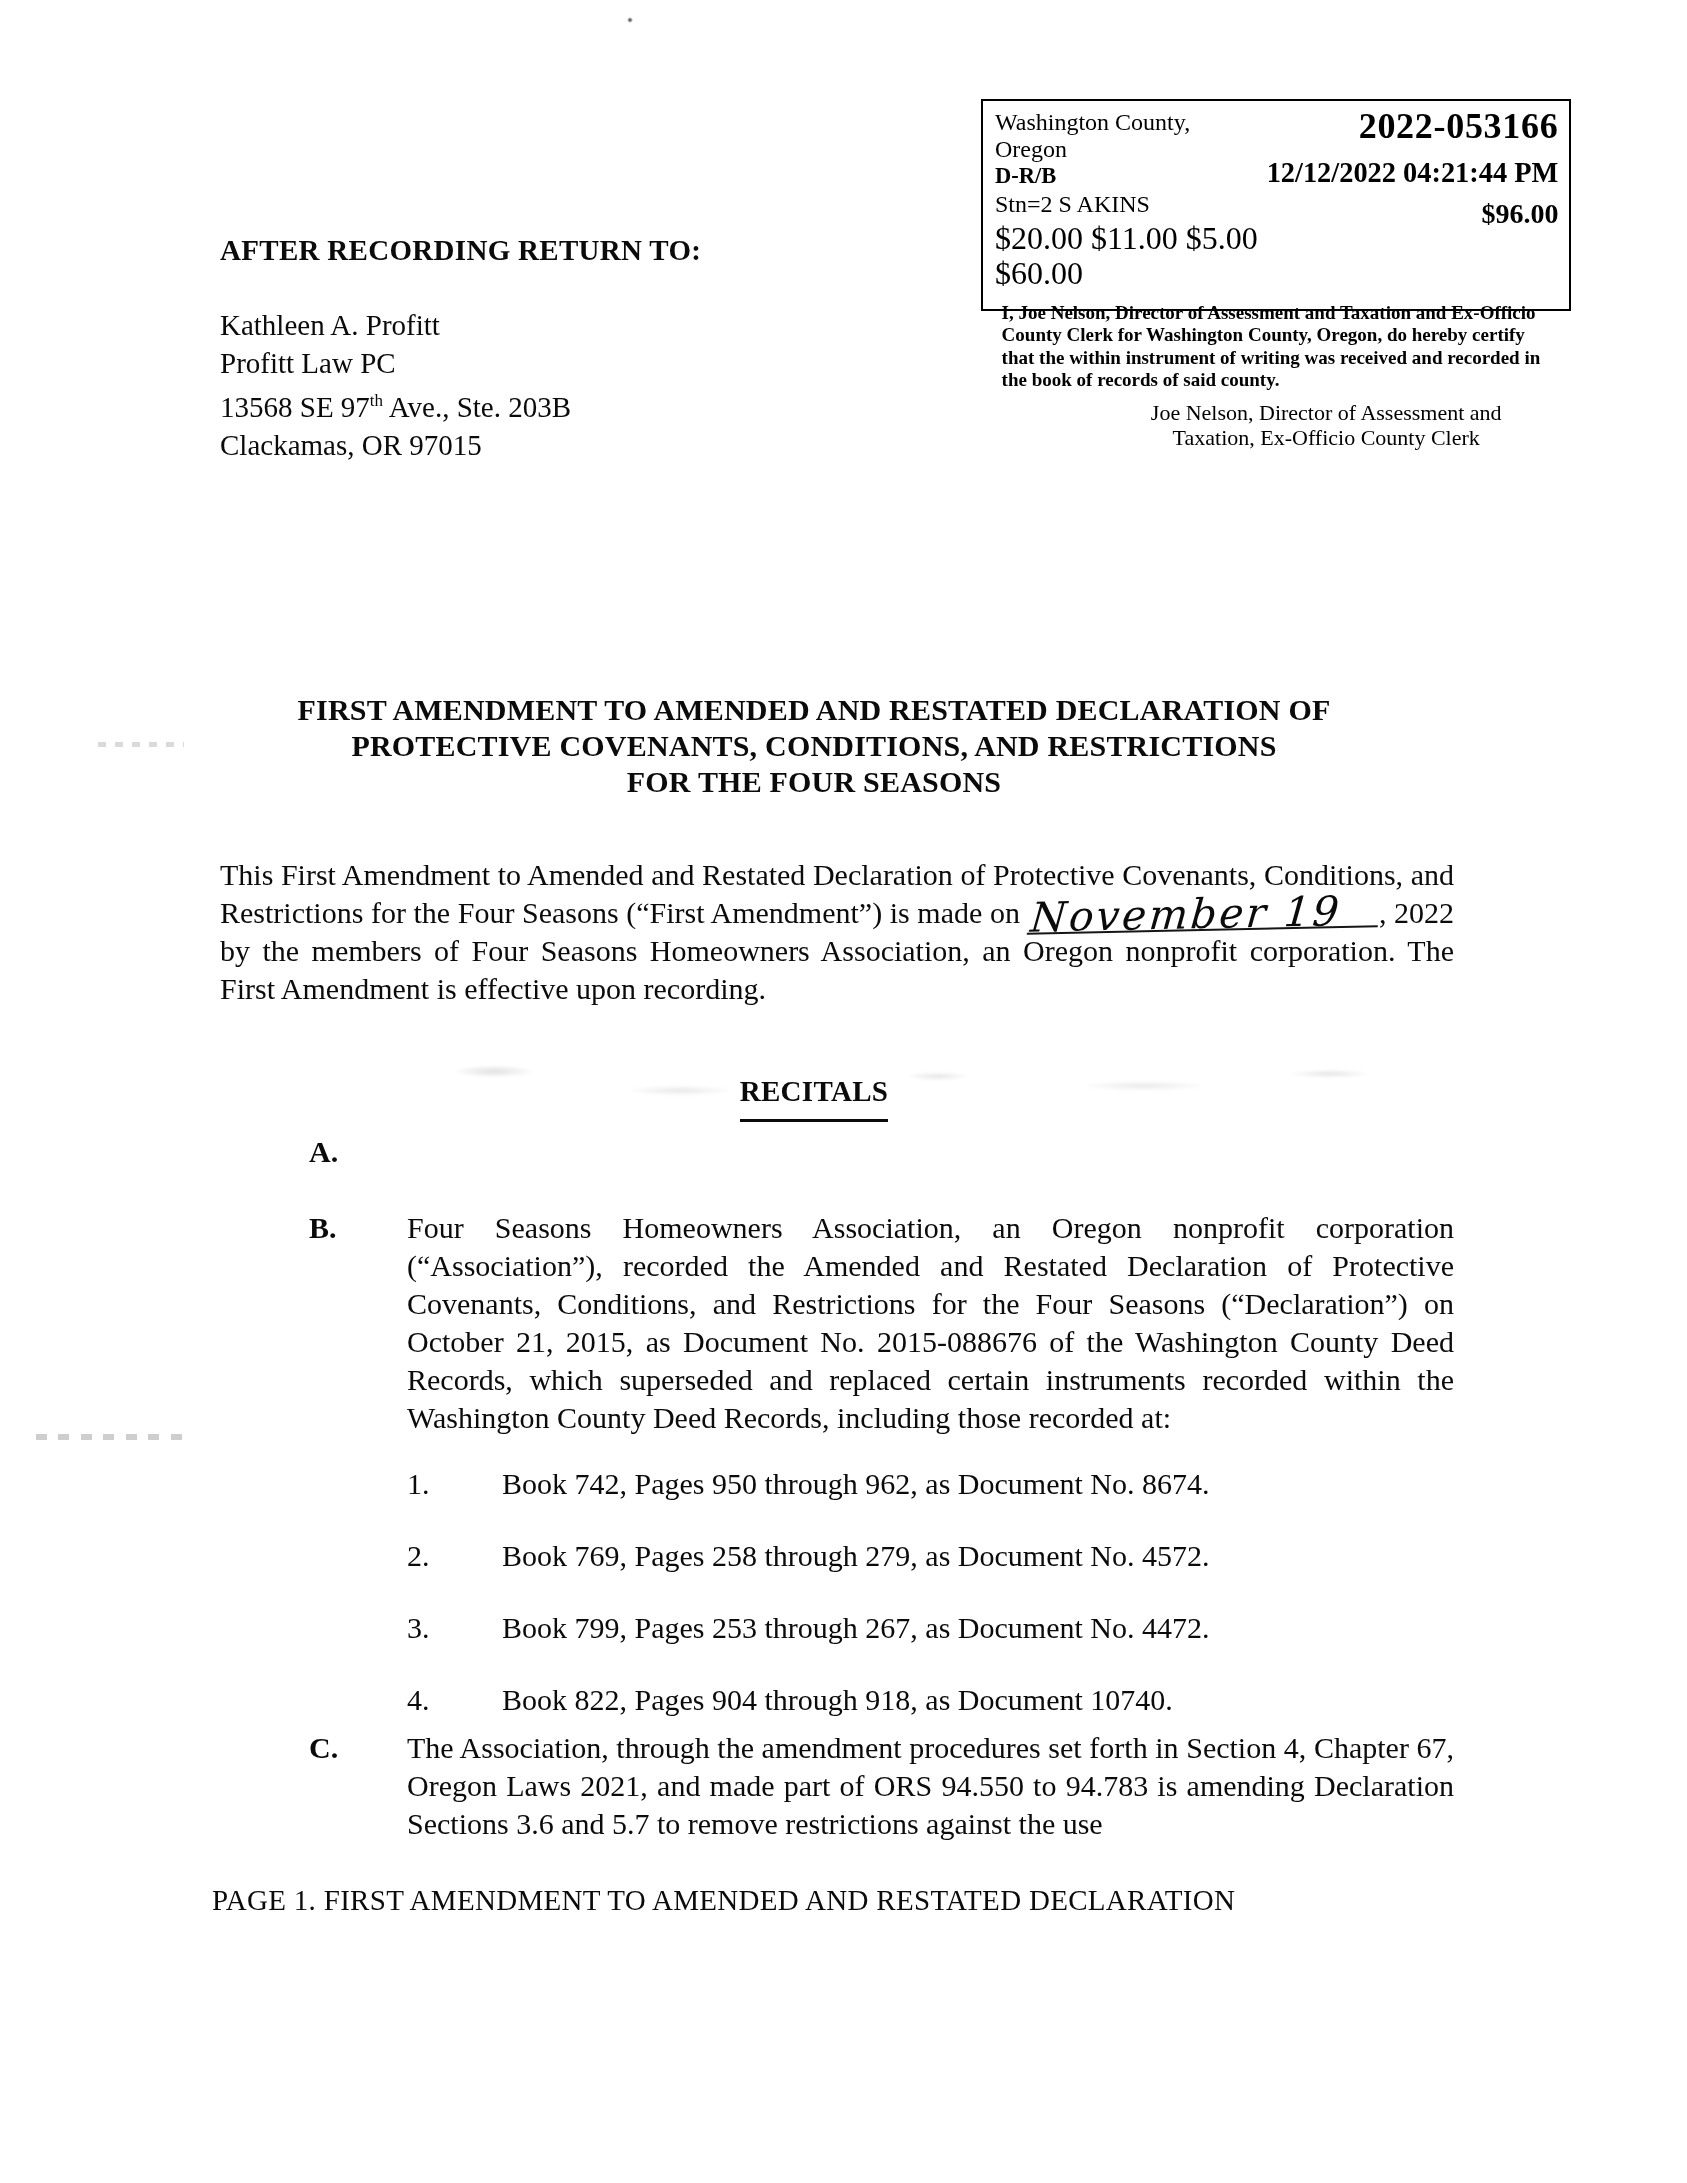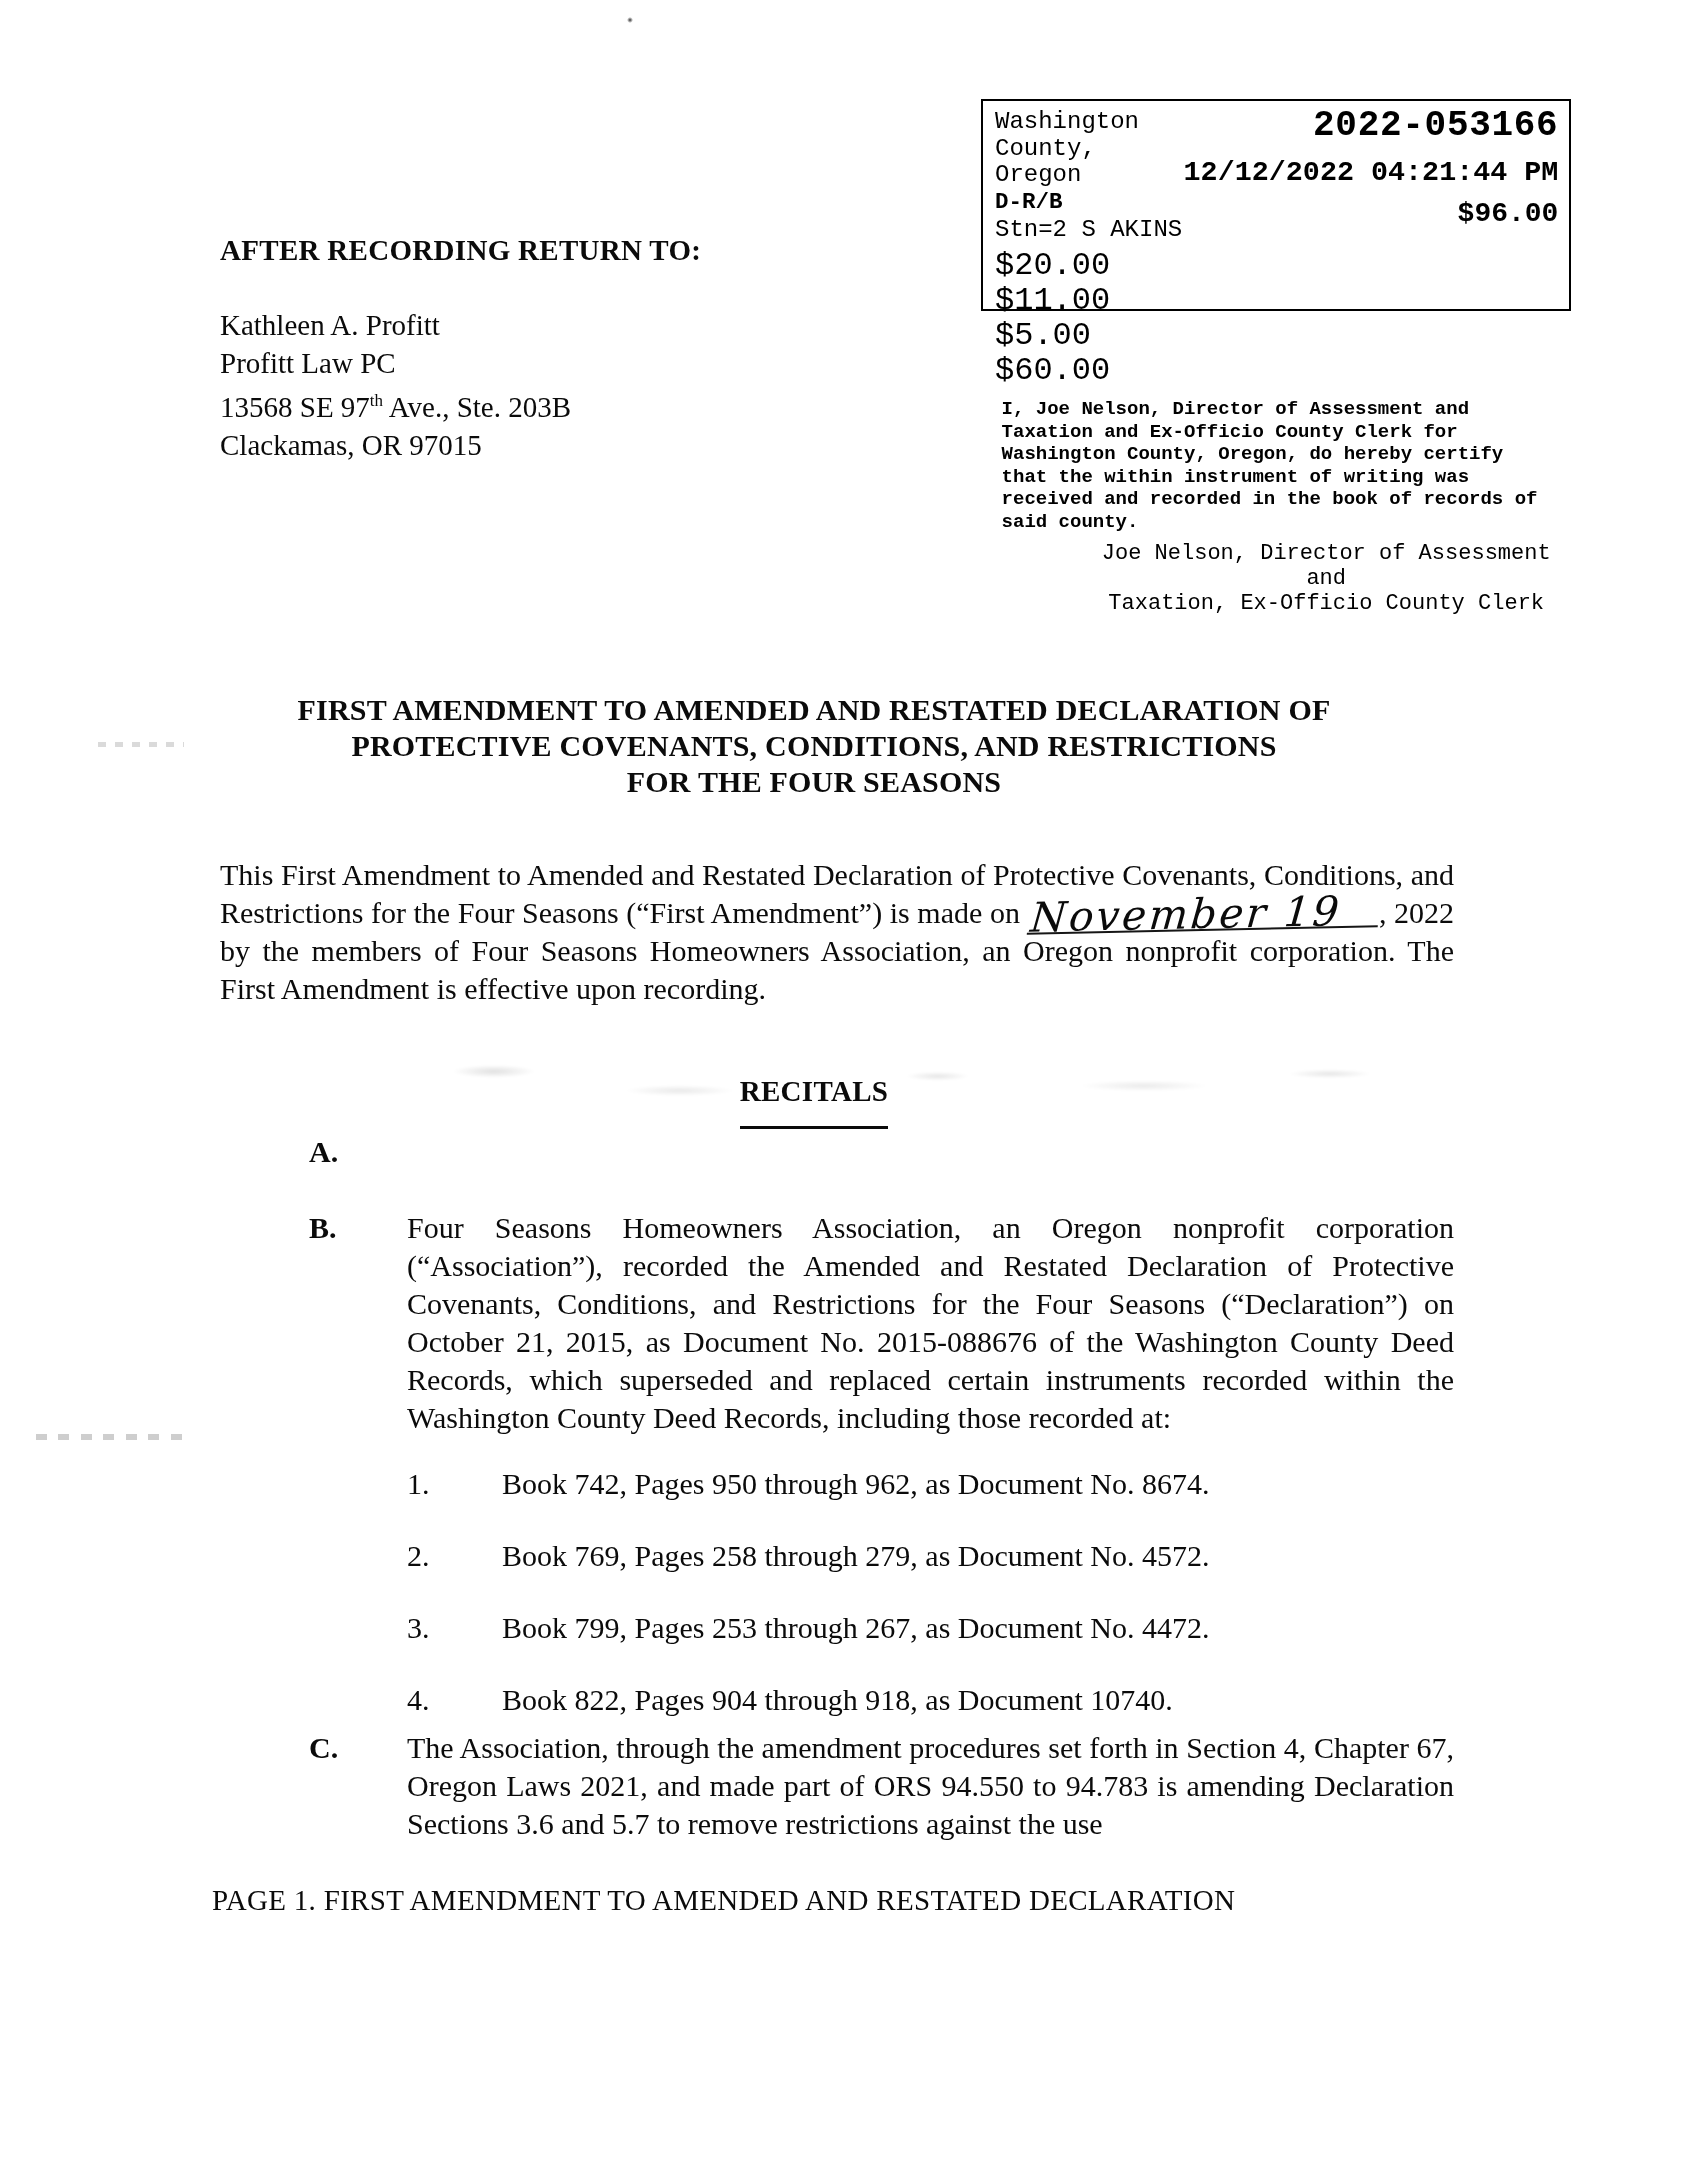--- a/index.html
+++ b/index.html
@@ -70,21 +70,21 @@
   .recitals-heading {
     margin-top: 66px;
     padding-right: 46px;
     text-align: center;
     font-size: 29px;
     font-weight: bold;
     line-height: 35px;
   }
   .recitals-heading span {
     border-bottom: 3.3px solid #0b0b0b;
-    padding-bottom: 19px;
+    padding-bottom: 12px;
     letter-spacing: 0.3px;
   }
   .rrow { display: flex; }
   .rrow-a { margin-top: 24px; }
   .rrow-b { margin-top: 38px; }
   .rrow-c { margin-top: 10.6px; }
   .rletter {
     flex: 0 0 187px;
     padding-left: 89px;
     box-sizing: border-box;
@@ -117,21 +117,21 @@
   
   .stamp {
     position: absolute;
     left: 981px;
     top: 99px;
     width: 590px;
     height: 212px;
     border: 2.6px solid #000;
     box-sizing: border-box;
     background: #fff;
-    font-family: Liberation Mono, monospace;
+    font-family: Liberation Serif, serif;
     color: #000;
     padding: 8px 10.6px 6.6px 12px;
   }
   .stamp-top { display: flex; justify-content: space-between; }
   .s-county { font-size: 24px; line-height: 26.5px; }
   .s-drb    { font-size: 22.5px; line-height: 25px; font-weight: bold; margin-top: 1.3px; }
   .s-stn    { font-size: 24px; line-height: 26.5px; margin-top: 2.6px; }
   .s-fees   { font-size: 32px; line-height: 35px; margin-top: 4px; }
   .stamp-right { text-align: right; white-space: nowrap; }
   .s-num   { font-size: 36px; line-height: 34px; font-weight: bold; letter-spacing: 0.7px; }

